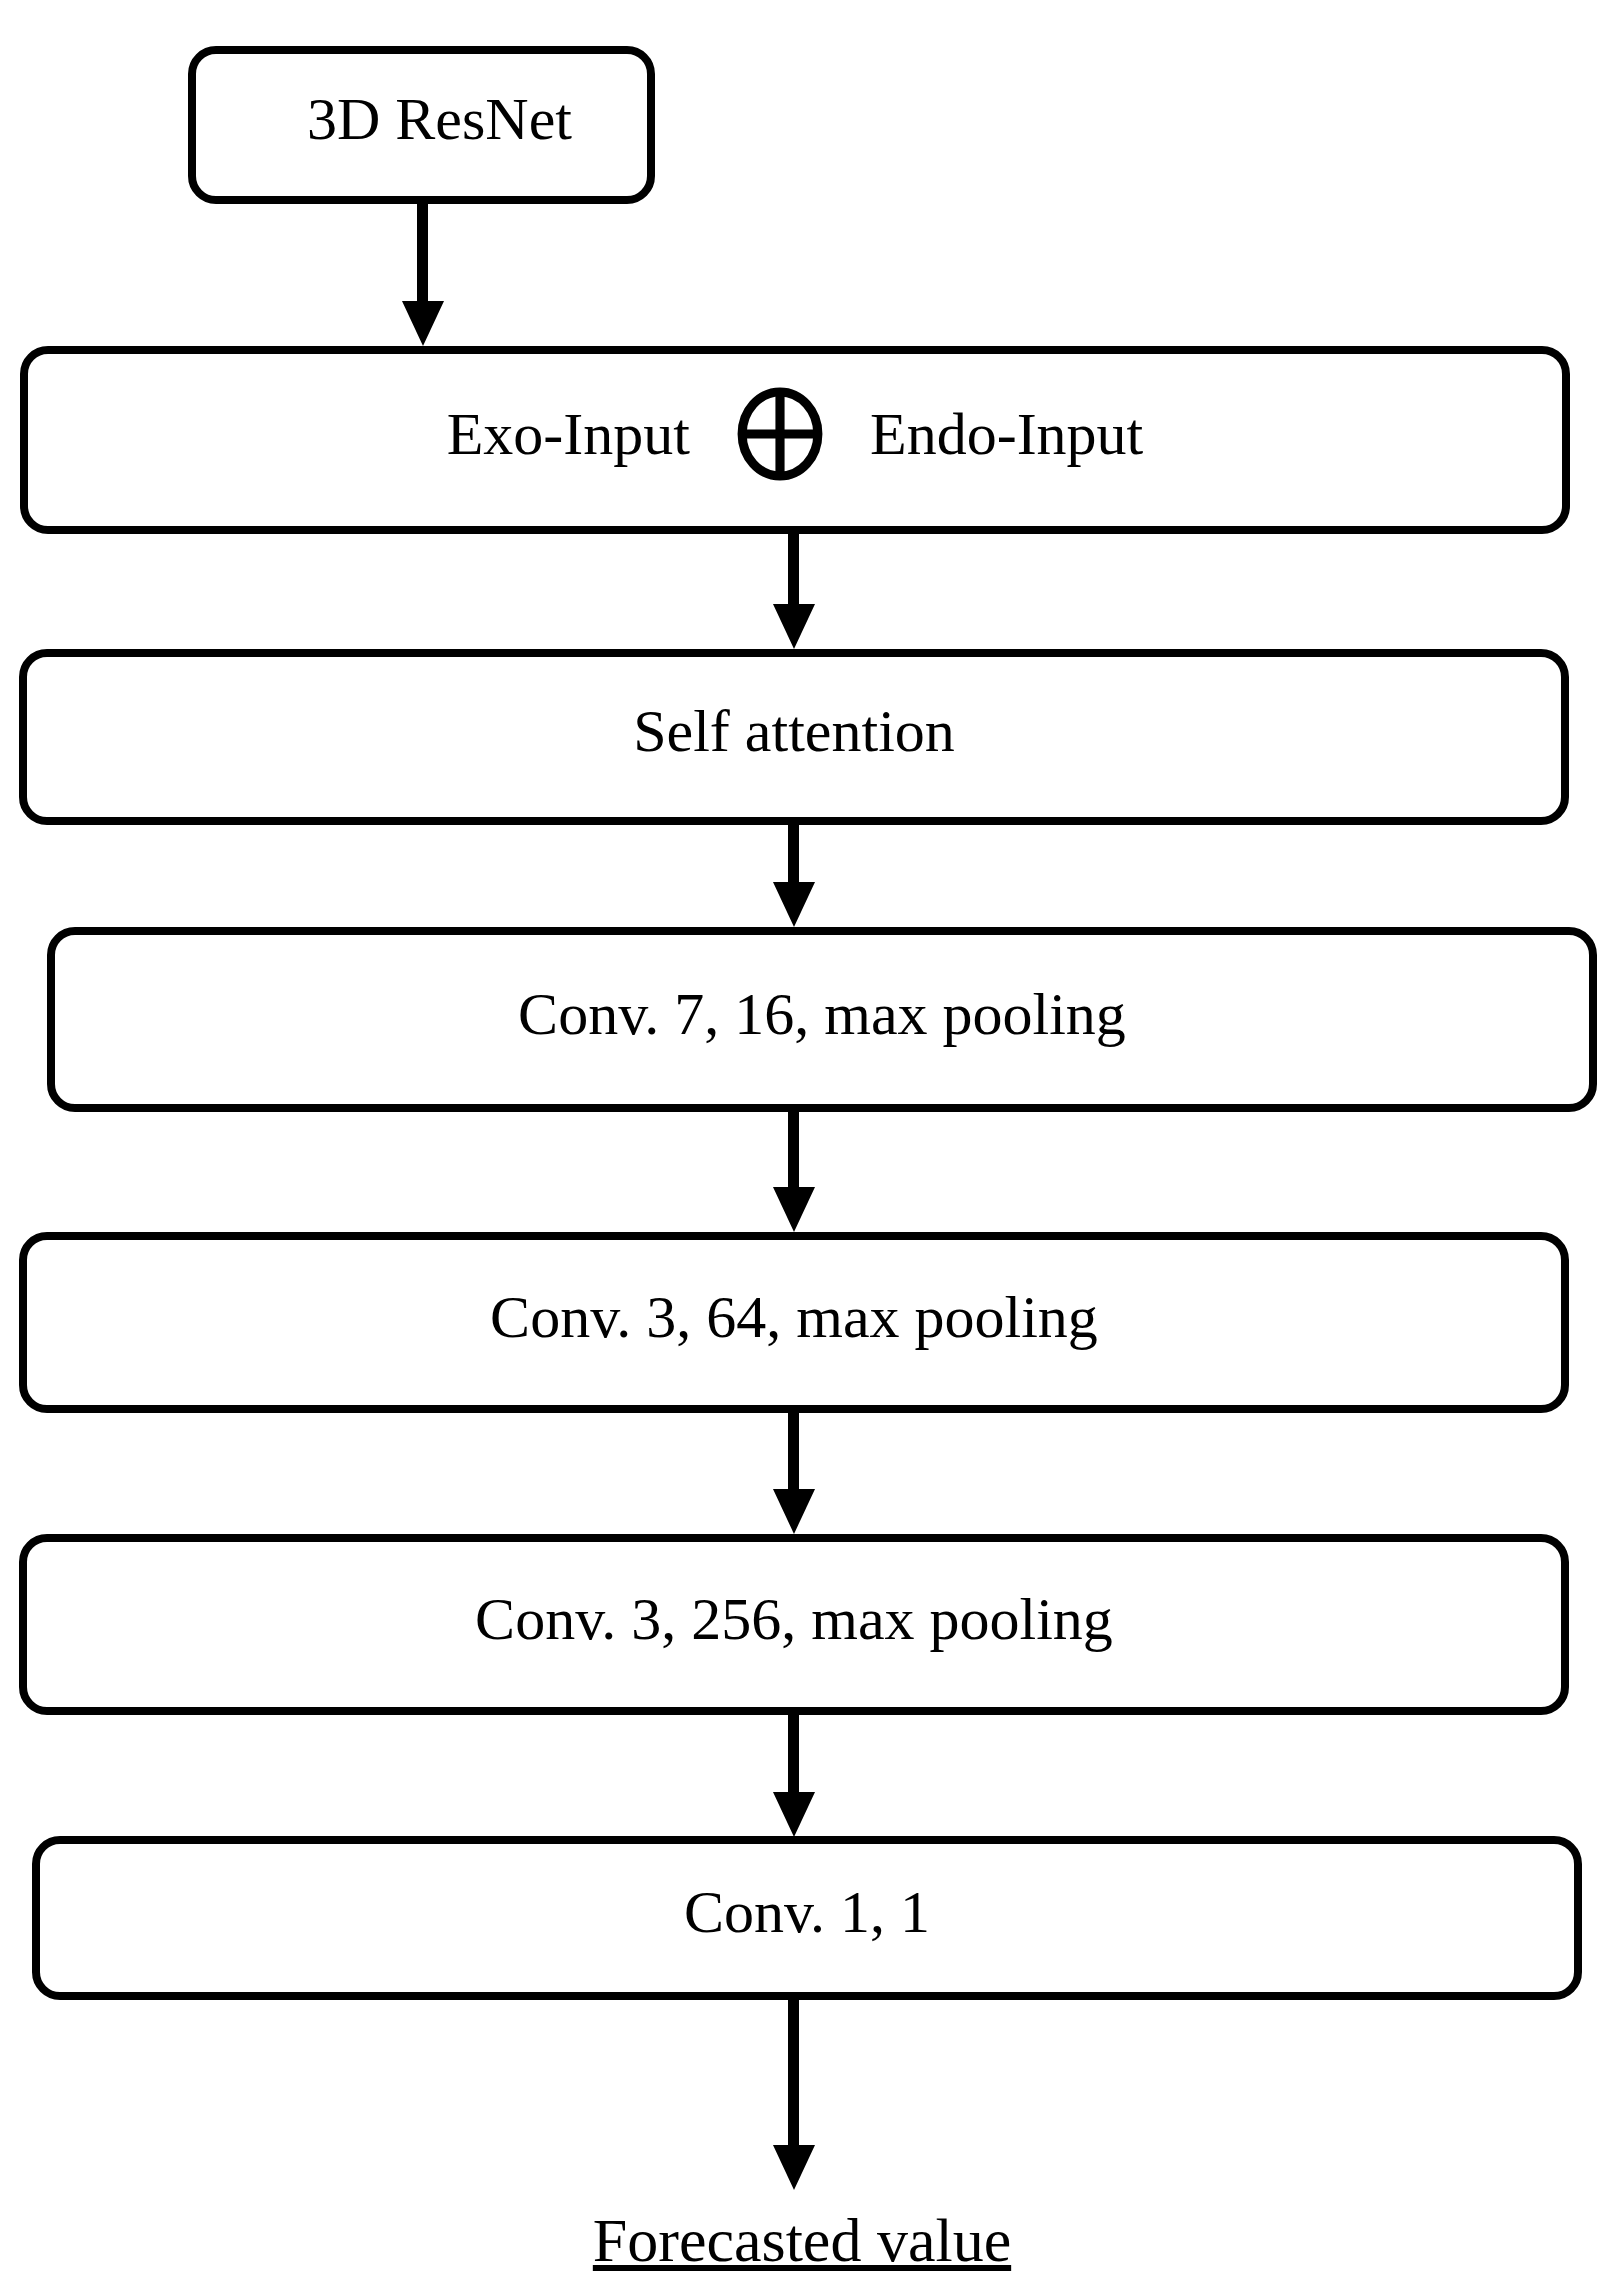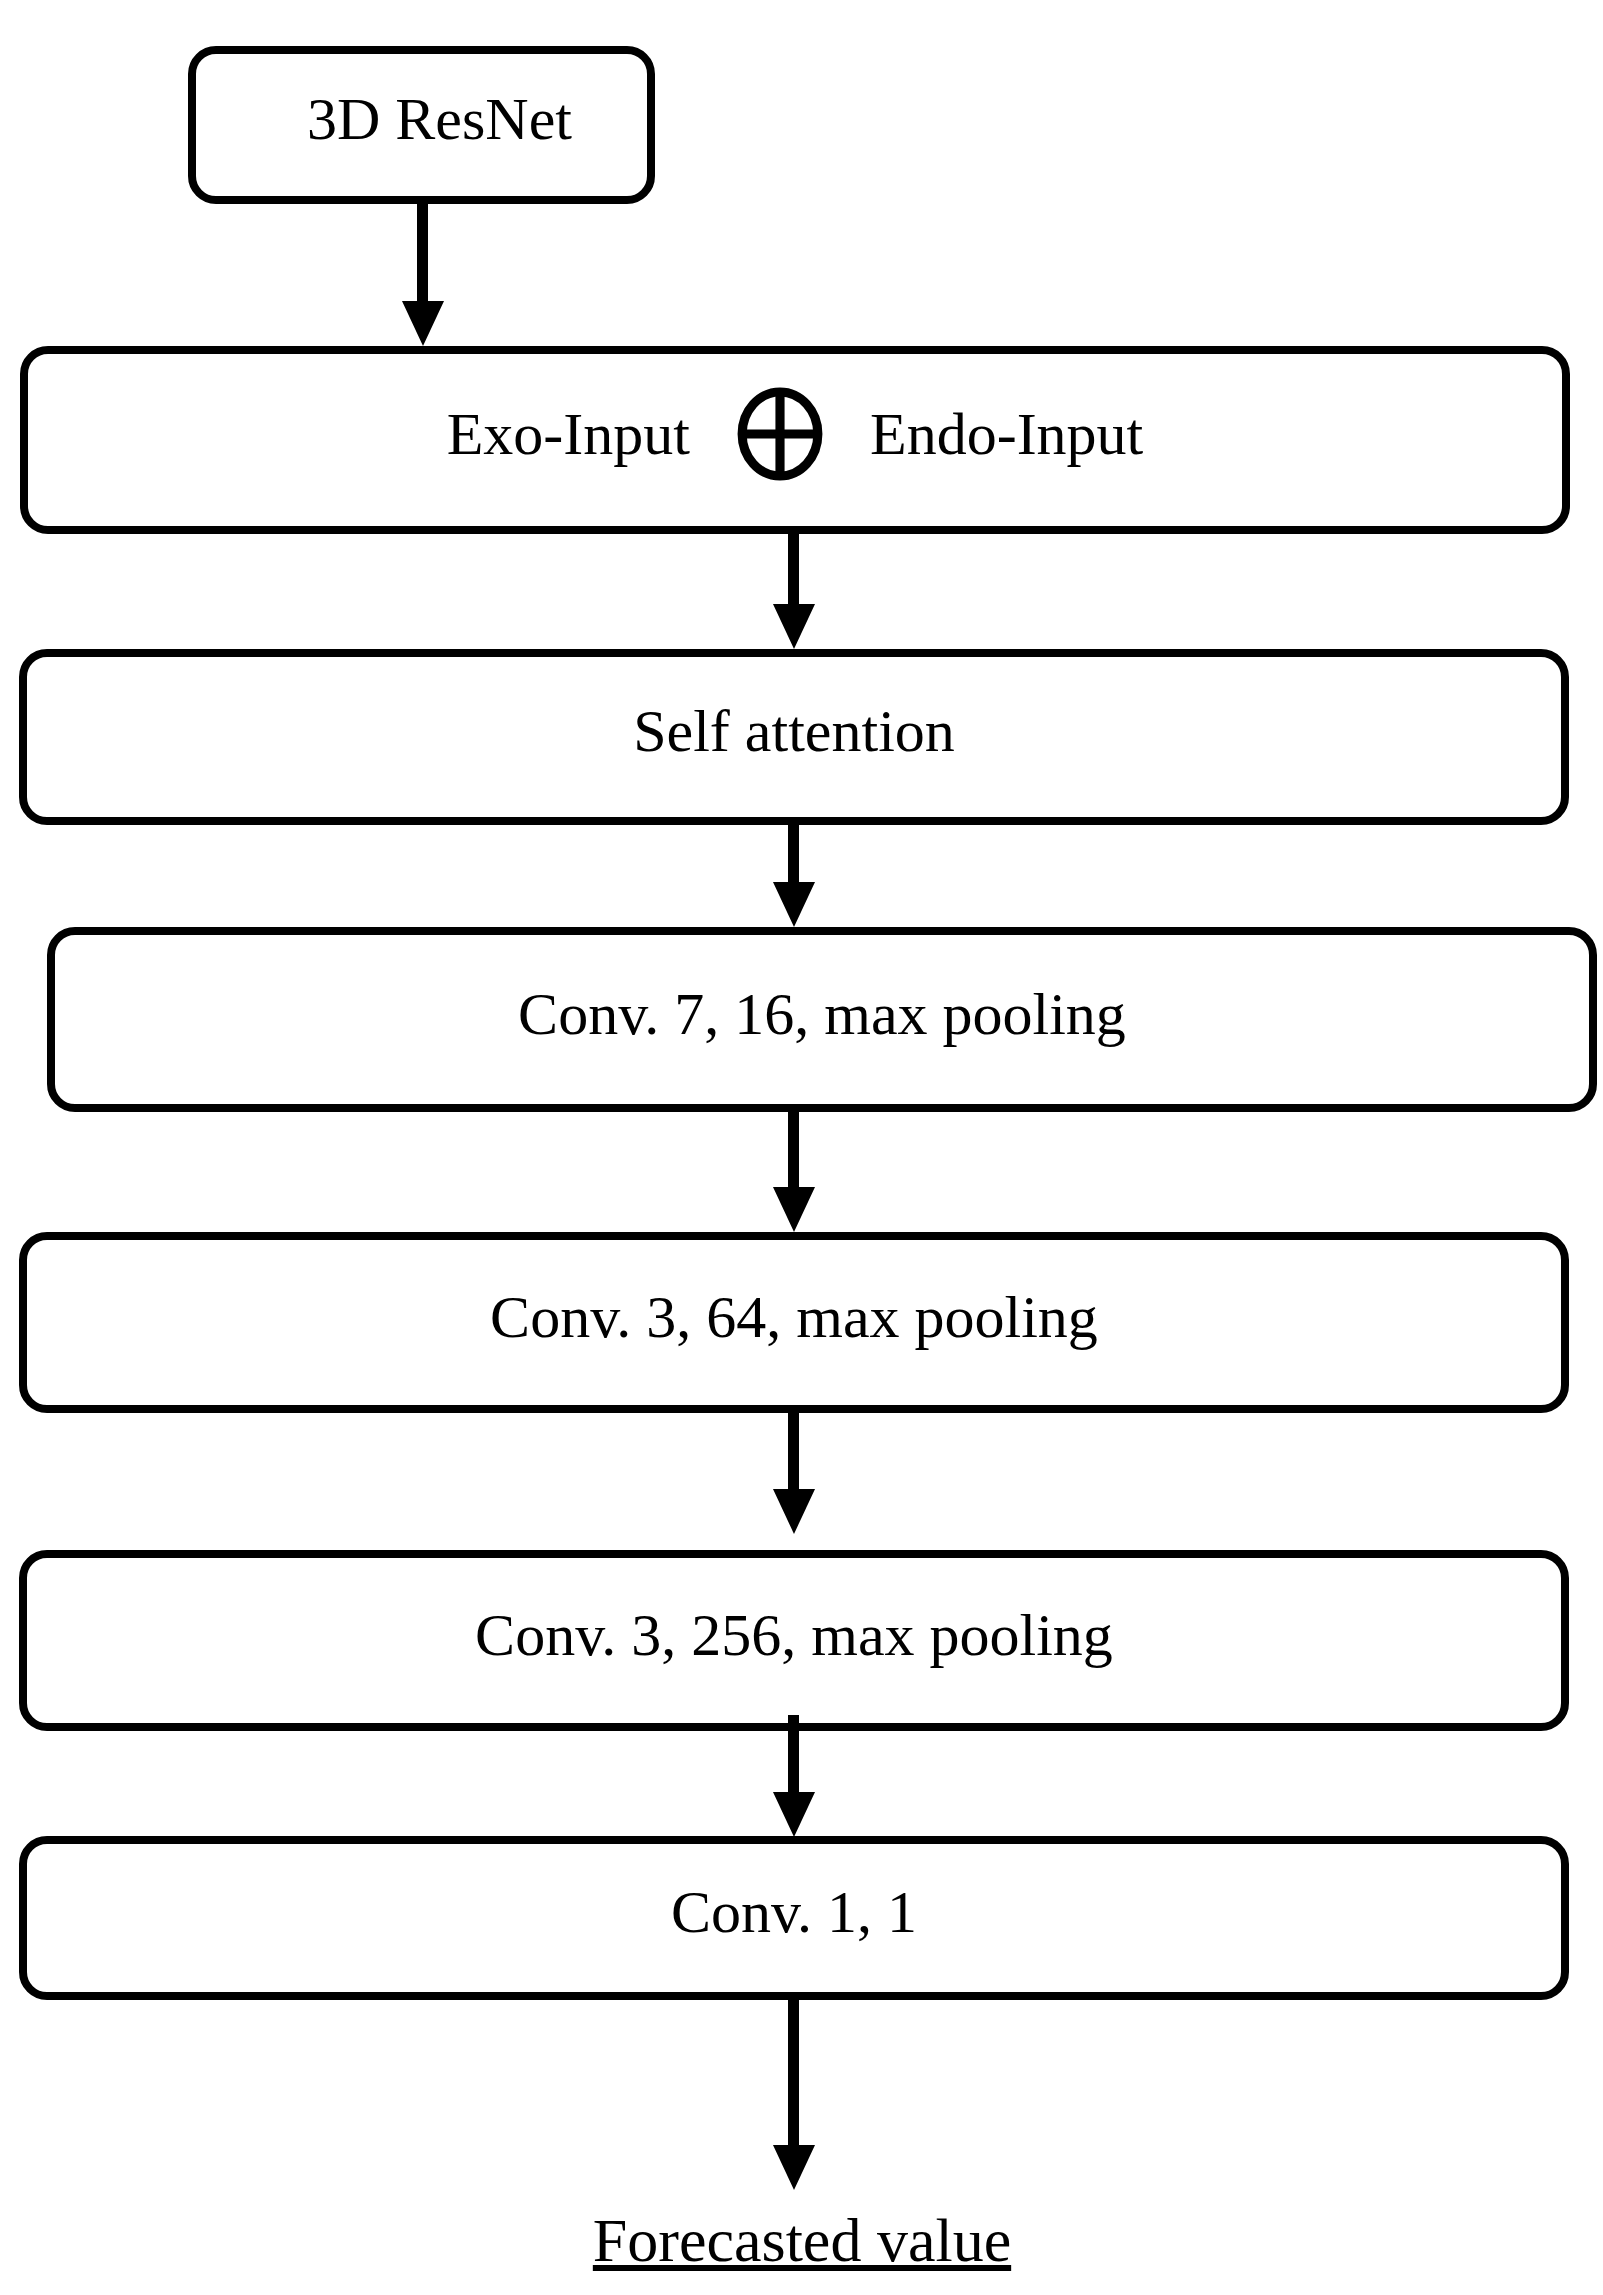--- a/index.html
+++ b/index.html
@@ -103,30 +103,30 @@
 
   <div class="node" style="left:19px; top:1232px; width:1550px; height:181px;">
     <span class="lbl">Conv. 3, 64, max pooling</span>
   </div>
 
   <div class="arrow" style="left:772px; top:1413px; height:121px;">
     <div class="shaft"></div>
     <div class="head"></div>
   </div>
 
-  <div class="node" style="left:19px; top:1534px; width:1550px; height:181px;margin-top:16px;">
+  <div class="node" style="left:19px; top:1534px; width:1550px; height:181px;">
     <span class="lbl">Conv. 3, 256, max pooling</span>
   </div>
 
   <div class="arrow" style="left:772px; top:1715px; height:122px;">
     <div class="shaft"></div>
     <div class="head"></div>
   </div>
 
-  <div class="node" style="left:19px; top:1836px; width:1550px; height:164px;">
+  <div class="node" style="left:32px; top:1836px; width:1550px; height:164px;">
     <span class="lbl">Conv. 1, 1</span>
   </div>
 
   <div class="arrow" style="left:772px; top:2000px; height:190px;">
     <div class="shaft"></div>
     <div class="head"></div>
   </div>
 
   <div class="terminal-label">Forecasted value</div>
 

